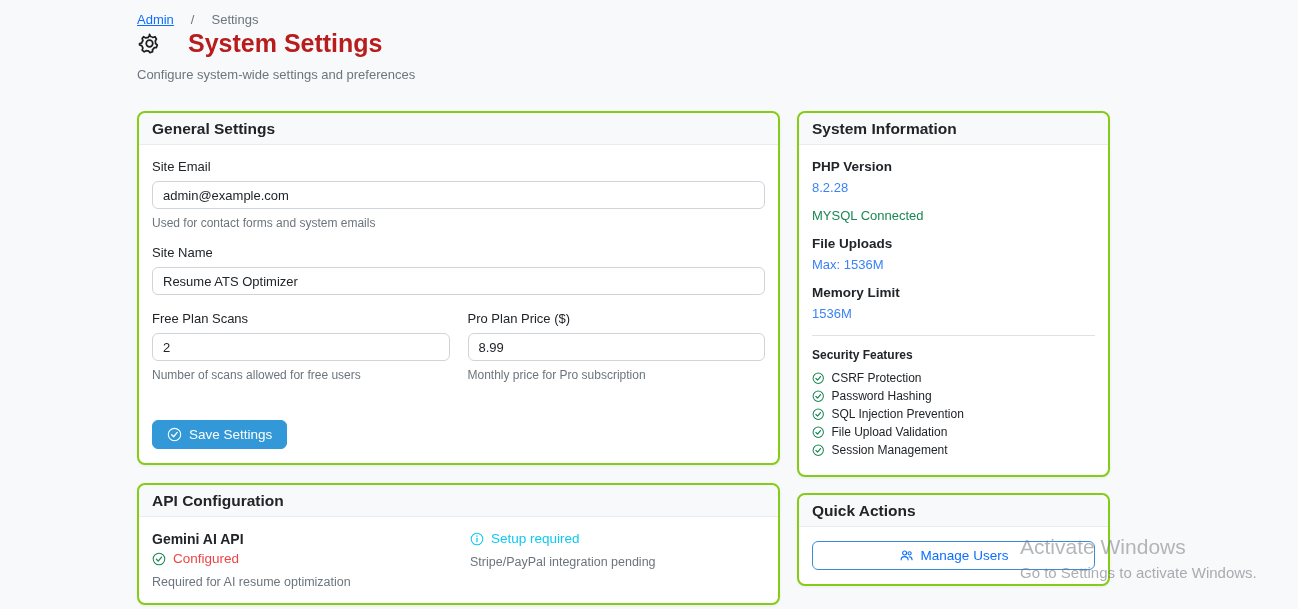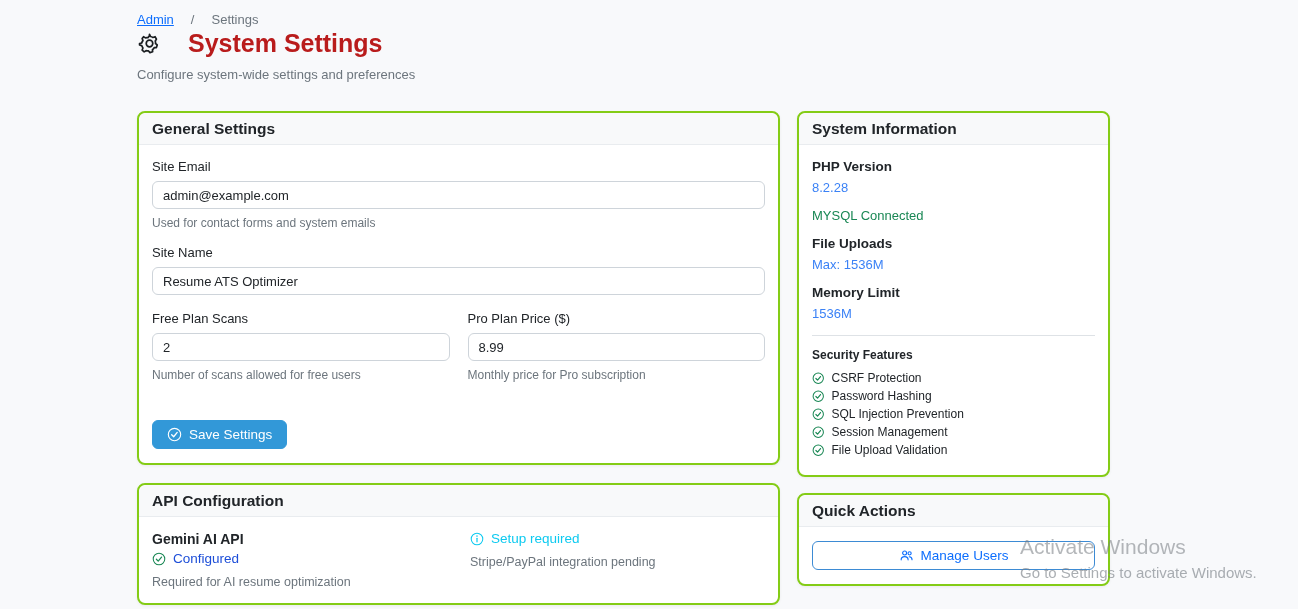--- a/index.html
+++ b/index.html
@@ -55,21 +55,21 @@
     background: #3298d8; border: 1px solid #3298d8; color: #fff;
     font-size: 13.5px; font-family: "Liberation Sans", sans-serif;
     padding: 6px 14px; height: 29px; border-radius: 6px; cursor: pointer;
   }
 
   
   .api-row { display: flex; }
   .api-col { width: 318px; flex: 0 0 318px; }
   .api-name { font-size: 14px; font-weight: bold; margin-bottom: 4px; }
   .api-status { display: flex; align-items: center; gap: 7px; font-size: 13.5px; margin-bottom: 9px; }
-  .api-status.success { color: #1d4ed8; }
+  .api-status.success { color: #ef4444; }
   .api-status.info { color: #0dcaf0; }
   .api-help { font-size: 12.5px; color: #6c757d; }
 
   
   .info-item { margin-bottom: 13px; }
   .info-label { font-size: 13.5px; font-weight: bold; margin-bottom: 6px; }
   .info-value { font-size: 13px; color: #3b82f6; }
   .info-value.success { color: #198754; }
   .divider { border: 0; border-top: 1px solid #dee2e6; margin: 14px 0 12px 0; }
   .security-title { font-size: 12px; font-weight: bold; margin-bottom: 9px; }
@@ -237,30 +237,30 @@
                 </span>
               <span>SQL Injection Prevention</span>
             </li>
             <li>
               <span style="display:inline-flex;">
                   <svg width="12.5" height="12.5" viewBox="0 0 16 16" fill="none" stroke="currentColor">
                     <circle cx="8" cy="8" r="6.6" stroke-width="1.3"></circle>
                     <path d="M5 8.3l2.1 2.1 3.8-4.6" stroke-width="1.5" stroke-linecap="round" stroke-linejoin="round"></path>
                   </svg>
                 </span>
+              <span>File Upload Validation</span>
+            </li>
+            <li>
+              <span style="display:inline-flex;">
+                  <svg width="12.5" height="12.5" viewBox="0 0 16 16" fill="none" stroke="currentColor">
+                    <circle cx="8" cy="8" r="6.6" stroke-width="1.3"></circle>
+                    <path d="M5 8.3l2.1 2.1 3.8-4.6" stroke-width="1.5" stroke-linecap="round" stroke-linejoin="round"></path>
+                  </svg>
+                </span>
               <span>Session Management</span>
-            </li>
-            <li>
-              <span style="display:inline-flex;">
-                  <svg width="12.5" height="12.5" viewBox="0 0 16 16" fill="none" stroke="currentColor">
-                    <circle cx="8" cy="8" r="6.6" stroke-width="1.3"></circle>
-                    <path d="M5 8.3l2.1 2.1 3.8-4.6" stroke-width="1.5" stroke-linecap="round" stroke-linejoin="round"></path>
-                  </svg>
-                </span>
-              <span>File Upload Validation</span>
             </li>
           </ul>
         </div>
       </div>
 
       <div class="card" style="margin-top:16px;">
         <div class="card-header">Quick Actions</div>
         <div class="card-body">
           <button class="btn-outline-primary">
             <span style="display:inline-flex;">

